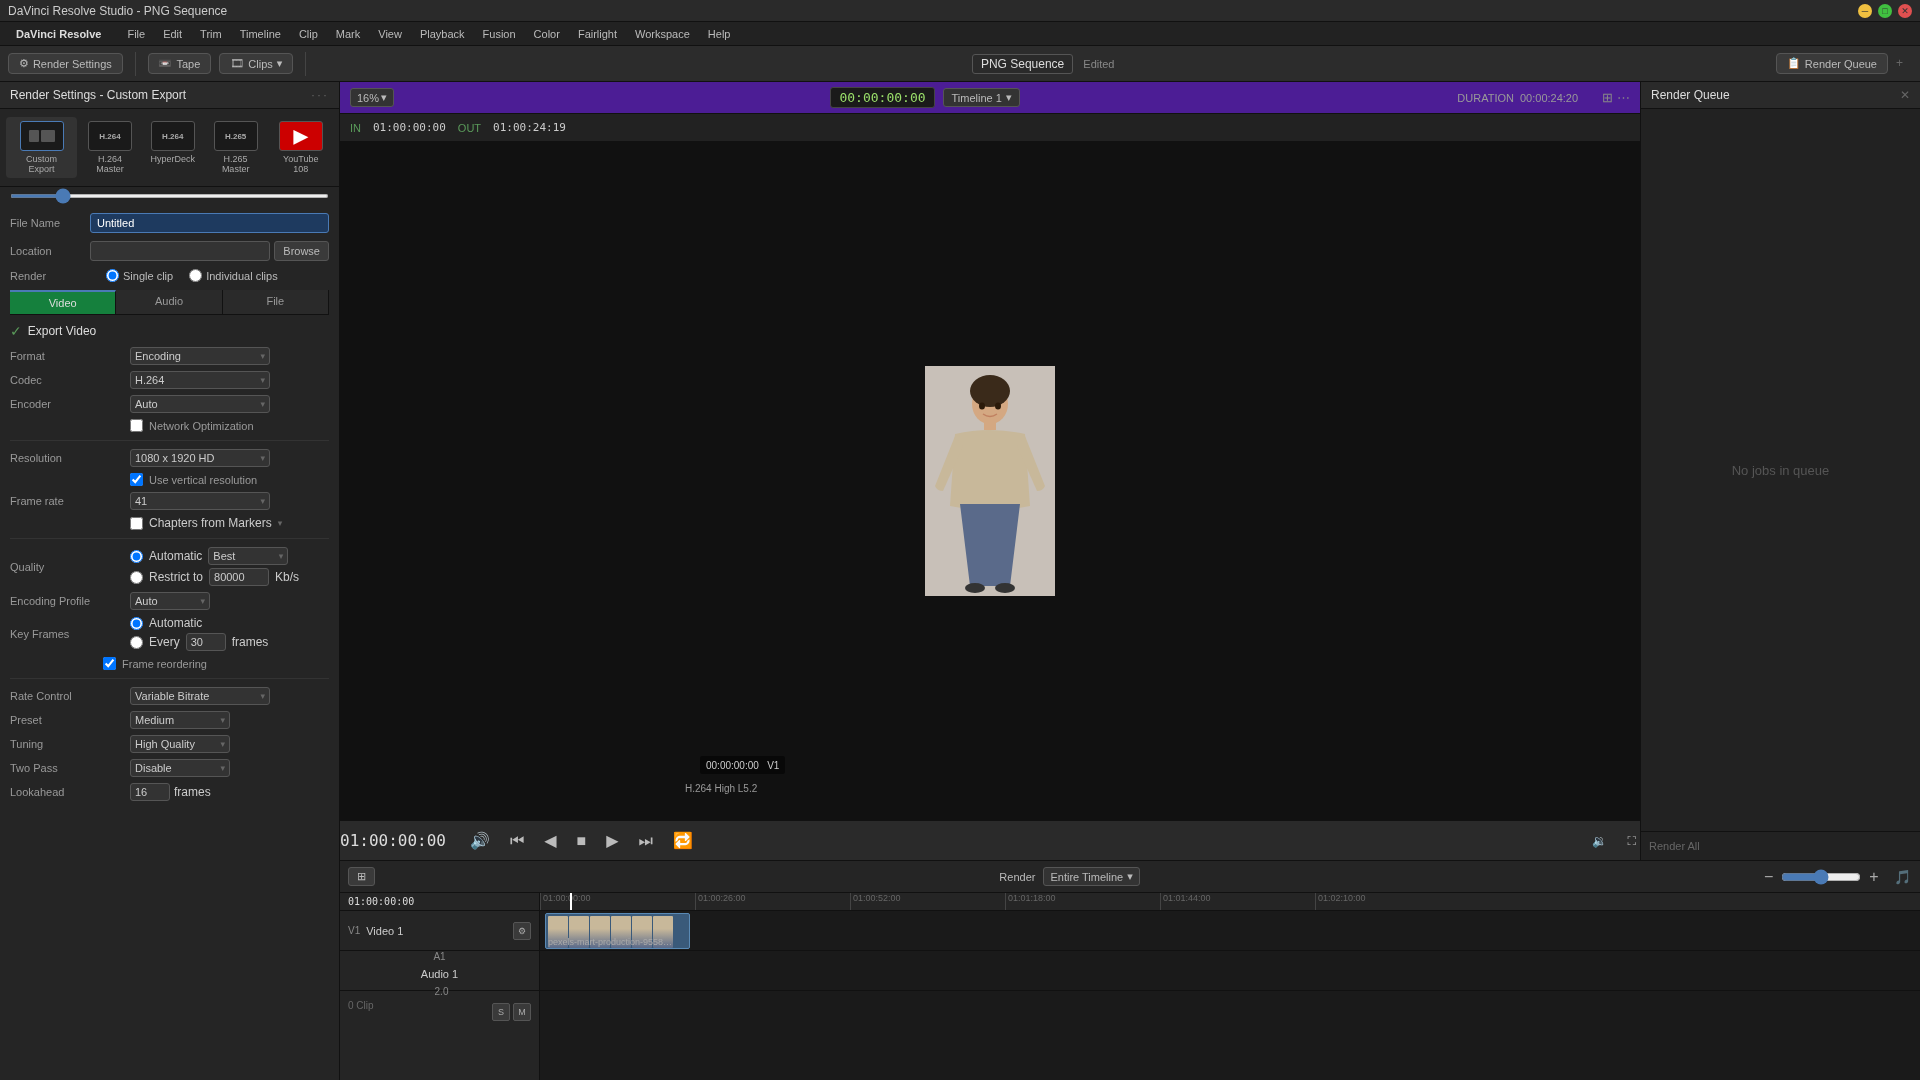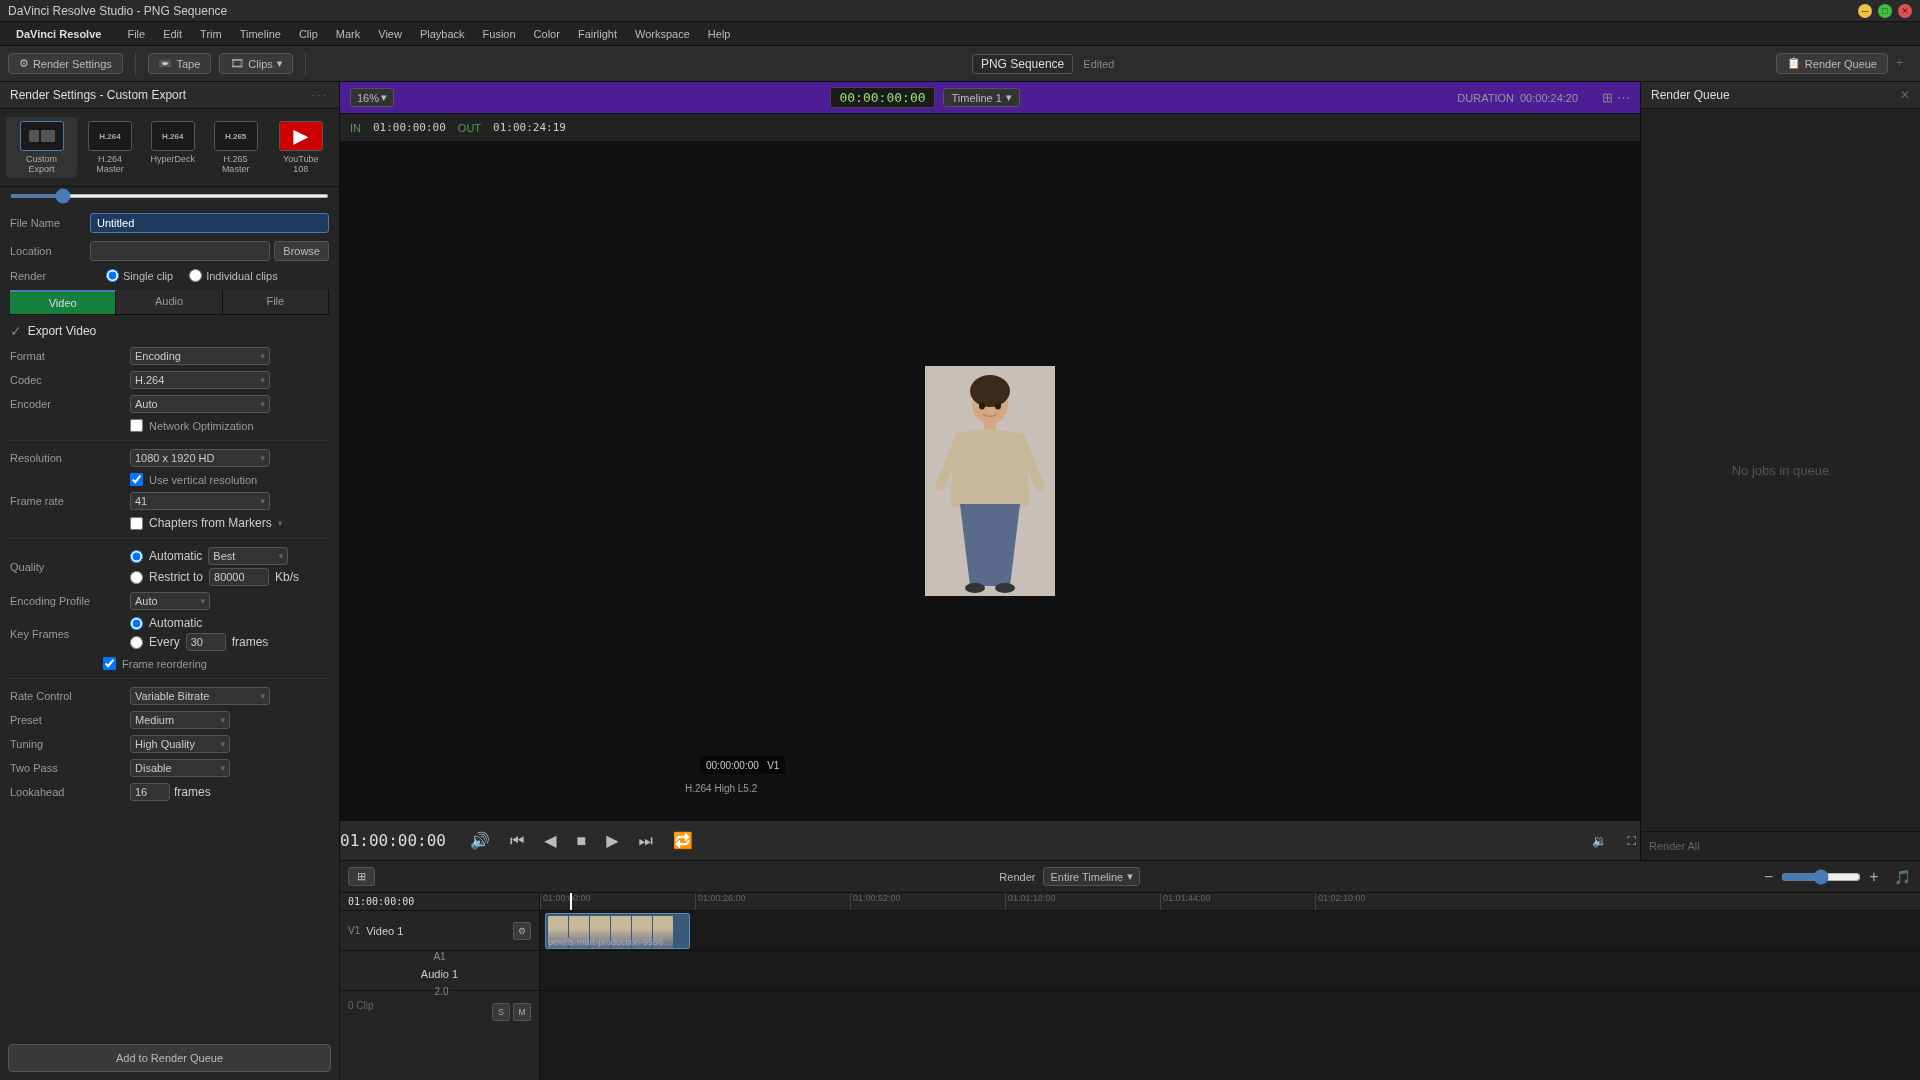--- a/index.html
+++ b/index.html
@@ -964,21 +964,20 @@
       </div>
 
       <div class="setting-row">
         <span class="setting-label">Lookahead</span>
         <input type="text" value="16" style="width: 40px; background: rgb(51, 51, 51); border: 1px solid rgb(85, 85, 85); border-radius: 3px; color: rgb(204, 204, 204); padding: 2px 4px; font-size: 11px; margin-right: 4px;">
         <span>frames</span>
       </div>
 
     </div>
 
-    <button id="add-queue-btn">Add to Render Queue</button>
   </div>
 
   <div id="right-area">
 
     <div id="content-row">
 
       <div id="preview-area">
 
         <div id="preview-topbar">
           <div class="zoom-selector">

